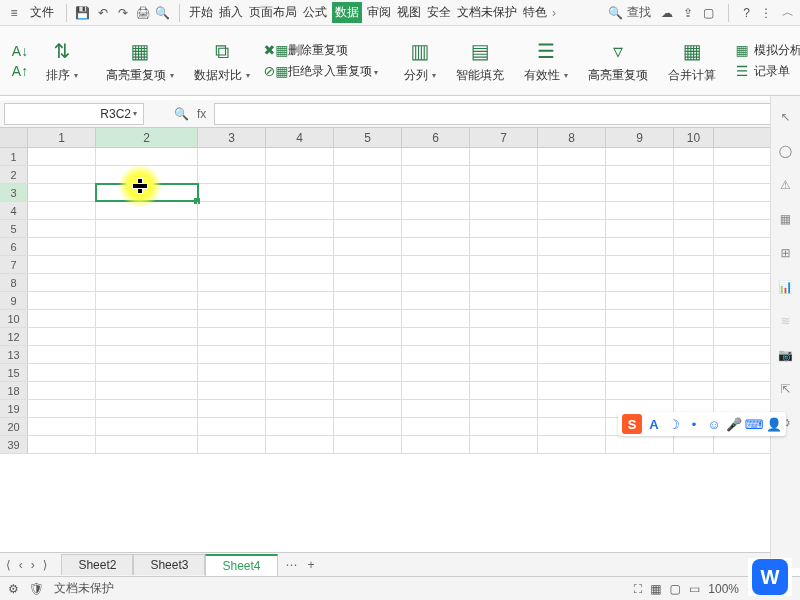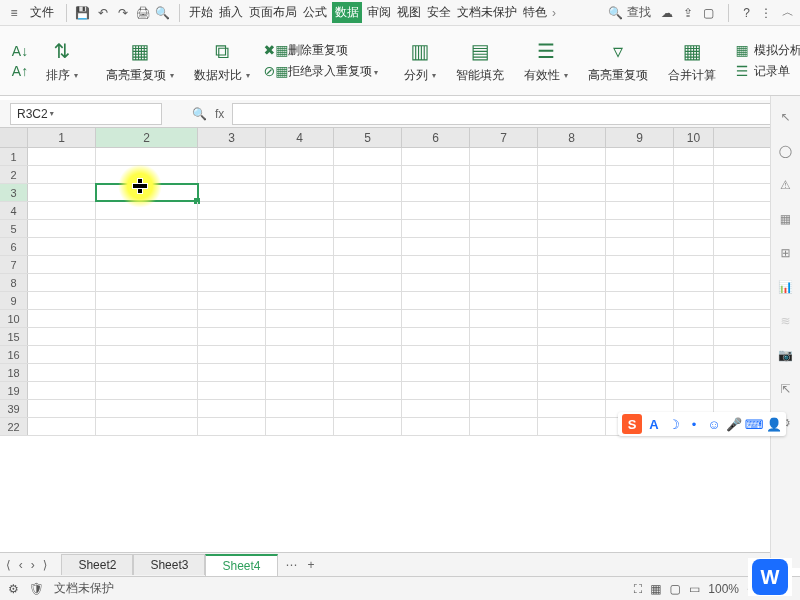--- a/index.html
+++ b/index.html
@@ -22,21 +22,21 @@
 .ribbon .group-h { display: flex; flex-direction: column; gap: 4px; padding: 0 4px; }
 .ribbon .group-h .row { display: flex; align-items: center; gap: 4px; cursor: pointer; white-space: nowrap; }
 .ribbon .icon-lg { width: 28px; height: 28px; display: flex; align-items: center; justify-content: center; color: #2d7d4a; font-size: 20px; }
 .ribbon .icon-sm { width: 16px; height: 16px; display: flex; align-items: center; justify-content: center; color: #2d7d4a; font-size: 14px; }
 .ribbon .label { font-size: 12px; color: #333; white-space: nowrap; display: flex; align-items: center; gap: 2px; }
 .ribbon .vsep { width: 1px; height: 50px; background: #ddd; }
 .dd-arrow { font-size: 8px; color: #666; margin-left: 2px; }
 
 
 .formula-row { height: 28px; border-bottom: 1px solid #ccc; display: flex; align-items: center; background: #f7f7f7; margin-top: 4px; }
-.name-box { width: 152px; height: 22px; margin-left: 10px; background: #fff; border: 1px solid #ccc; display: flex; align-items: center; padding: 0 6px; justify-content: flex-start; }
+.name-box { width: 140px; height: 22px; margin-left: 4px; background: #fff; border: 1px solid #ccc; display: flex; align-items: center; padding: 0 6px; justify-content: flex-end; }
 .fx-group { display: flex; align-items: center; gap: 8px; margin-left: 30px; flex: 1; }
 .fx-input { flex: 1; height: 22px; background: #fff; border: 1px solid #ccc; margin-right: 10px; }
 
 
 .grid-wrap { position: relative; height: 440px; display: flex; }
 .grid-main { flex: 1; overflow: hidden; position: relative; }
 .col-headers { display: flex; height: 20px; background: #e8e8e8; border-bottom: 1px solid #ccc; }
 .corner { width: 28px; border-right: 1px solid #ccc; background: #e4e4e4; }
 .col-h { border-right: 1px solid #ccc; display: flex; align-items: center; justify-content: center; color: #555; background: #e8e8e8; }
 .col-h.c1 { width: 68px; }
@@ -360,46 +360,59 @@
           <div class="cell" style="width: 68px;"></div>
           <div class="cell" style="width: 68px;"></div>
           <div class="cell" style="width: 68px;"></div>
           <div class="cell" style="width: 68px;"></div>
           <div class="cell" style="width: 68px;"></div>
           <div class="cell" style="width: 68px;"></div>
           <div class="cell" style="width: 68px;"></div>
           <div class="cell" style="width: 40px;"></div>
         </div>
         <div class="row-line">
+          <div class="row-h">12</div>
+          <div class="cell" style="width: 68px;"></div>
+          <div class="cell" style="width: 102px;"></div>
+          <div class="cell" style="width: 68px;"></div>
+          <div class="cell" style="width: 68px;"></div>
+          <div class="cell" style="width: 68px;"></div>
+          <div class="cell" style="width: 68px;"></div>
+          <div class="cell" style="width: 68px;"></div>
+          <div class="cell" style="width: 68px;"></div>
+          <div class="cell" style="width: 68px;"></div>
+          <div class="cell" style="width: 40px;"></div>
+        </div>
+        <div class="row-line">
+          <div class="row-h">13</div>
+          <div class="cell" style="width: 68px;"></div>
+          <div class="cell" style="width: 102px;"></div>
+          <div class="cell" style="width: 68px;"></div>
+          <div class="cell" style="width: 68px;"></div>
+          <div class="cell" style="width: 68px;"></div>
+          <div class="cell" style="width: 68px;"></div>
+          <div class="cell" style="width: 68px;"></div>
+          <div class="cell" style="width: 68px;"></div>
+          <div class="cell" style="width: 68px;"></div>
+          <div class="cell" style="width: 40px;"></div>
+        </div>
+        <div class="row-line">
           <div class="row-h">15</div>
           <div class="cell" style="width: 68px;"></div>
           <div class="cell" style="width: 102px;"></div>
           <div class="cell" style="width: 68px;"></div>
           <div class="cell" style="width: 68px;"></div>
           <div class="cell" style="width: 68px;"></div>
           <div class="cell" style="width: 68px;"></div>
           <div class="cell" style="width: 68px;"></div>
           <div class="cell" style="width: 68px;"></div>
           <div class="cell" style="width: 68px;"></div>
           <div class="cell" style="width: 40px;"></div>
         </div>
         <div class="row-line">
-          <div class="row-h">16</div>
-          <div class="cell" style="width: 68px;"></div>
-          <div class="cell" style="width: 102px;"></div>
-          <div class="cell" style="width: 68px;"></div>
-          <div class="cell" style="width: 68px;"></div>
-          <div class="cell" style="width: 68px;"></div>
-          <div class="cell" style="width: 68px;"></div>
-          <div class="cell" style="width: 68px;"></div>
-          <div class="cell" style="width: 68px;"></div>
-          <div class="cell" style="width: 68px;"></div>
-          <div class="cell" style="width: 40px;"></div>
-        </div>
-        <div class="row-line">
           <div class="row-h">18</div>
           <div class="cell" style="width: 68px;"></div>
           <div class="cell" style="width: 102px;"></div>
           <div class="cell" style="width: 68px;"></div>
           <div class="cell" style="width: 68px;"></div>
           <div class="cell" style="width: 68px;"></div>
           <div class="cell" style="width: 68px;"></div>
           <div class="cell" style="width: 68px;"></div>
           <div class="cell" style="width: 68px;"></div>
           <div class="cell" style="width: 68px;"></div>
@@ -412,34 +425,34 @@
           <div class="cell" style="width: 68px;"></div>
           <div class="cell" style="width: 68px;"></div>
           <div class="cell" style="width: 68px;"></div>
           <div class="cell" style="width: 68px;"></div>
           <div class="cell" style="width: 68px;"></div>
           <div class="cell" style="width: 68px;"></div>
           <div class="cell" style="width: 68px;"></div>
           <div class="cell" style="width: 40px;"></div>
         </div>
         <div class="row-line">
+          <div class="row-h">20</div>
+          <div class="cell" style="width: 68px;"></div>
+          <div class="cell" style="width: 102px;"></div>
+          <div class="cell" style="width: 68px;"></div>
+          <div class="cell" style="width: 68px;"></div>
+          <div class="cell" style="width: 68px;"></div>
+          <div class="cell" style="width: 68px;"></div>
+          <div class="cell" style="width: 68px;"></div>
+          <div class="cell" style="width: 68px;"></div>
+          <div class="cell" style="width: 68px;"></div>
+          <div class="cell" style="width: 40px;"></div>
+        </div>
+        <div class="row-line">
           <div class="row-h">39</div>
-          <div class="cell" style="width: 68px;"></div>
-          <div class="cell" style="width: 102px;"></div>
-          <div class="cell" style="width: 68px;"></div>
-          <div class="cell" style="width: 68px;"></div>
-          <div class="cell" style="width: 68px;"></div>
-          <div class="cell" style="width: 68px;"></div>
-          <div class="cell" style="width: 68px;"></div>
-          <div class="cell" style="width: 68px;"></div>
-          <div class="cell" style="width: 68px;"></div>
-          <div class="cell" style="width: 40px;"></div>
-        </div>
-        <div class="row-line">
-          <div class="row-h">22</div>
           <div class="cell" style="width: 68px;"></div>
           <div class="cell" style="width: 102px;"></div>
           <div class="cell" style="width: 68px;"></div>
           <div class="cell" style="width: 68px;"></div>
           <div class="cell" style="width: 68px;"></div>
           <div class="cell" style="width: 68px;"></div>
           <div class="cell" style="width: 68px;"></div>
           <div class="cell" style="width: 68px;"></div>
           <div class="cell" style="width: 68px;"></div>
           <div class="cell" style="width: 40px;"></div>

